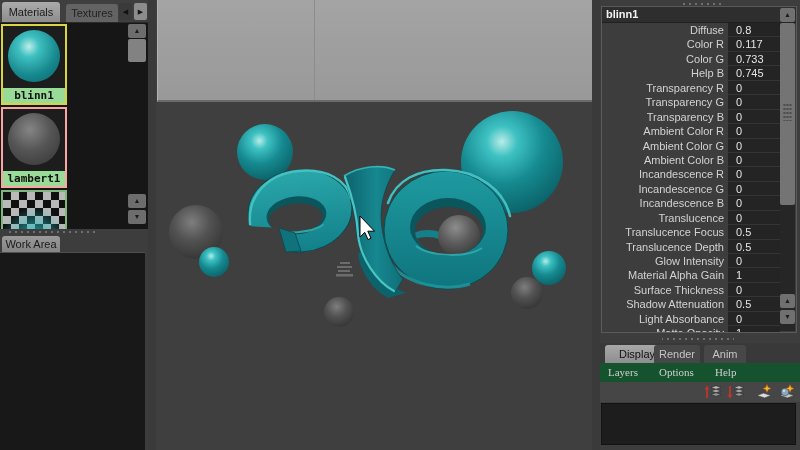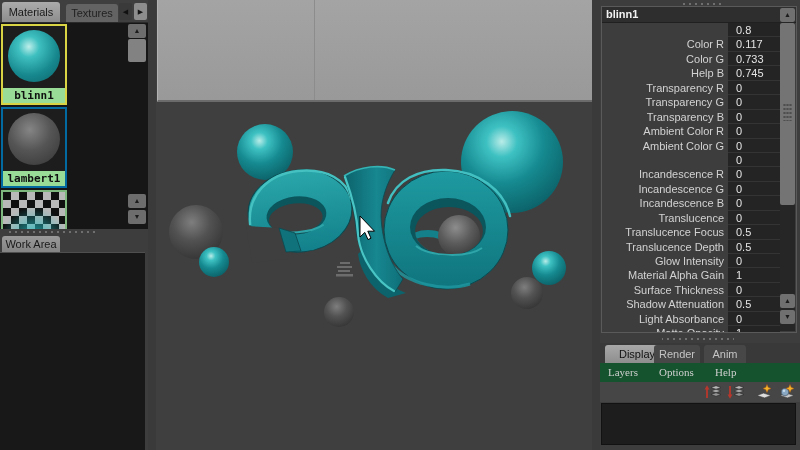--- a/index.html
+++ b/index.html
@@ -22,21 +22,21 @@
   #tab-next{left:134px;background:#8d8d8d;}
   #materials-list{left:0;top:23px;width:148px;height:206px;background:#161616;overflow:hidden;}
   .swatch{position:absolute;left:1px;width:62px;box-sizing:content-box;}
   .swatch-img{width:62px;height:62px;background:#1d1d1d;position:relative;}
   .ball{position:absolute;left:5px;top:4px;width:52px;height:52px;border-radius:50%;}
   .teal-ball{background:radial-gradient(circle at 40% 32%, #bdeeea 0%, #3fc0c0 22%, #17898f 60%, #0c6168 100%);}
   .gray-ball{background:radial-gradient(circle at 42% 32%, #858585 0%, #555 45%, #343434 100%);}
   .swatch-label{height:15px;background:#98dc98;color:#101010;text-align:center;
                 font-family:"DejaVu Sans Mono",monospace;font-size:11px;font-weight:700;line-height:15px;}
   #swatch-blinn{top:1px;border:2px solid #d8d443;}
-  #swatch-lambert{top:84px;border:2px solid #0369a1;}
+  #swatch-lambert{top:84px;border:2px solid #fca5a5;}
   #swatch-checker{top:167px;border:2px solid #7fb87f;}
   .checker-img{width:62px;height:62px;position:relative;
       background:conic-gradient(#b9b9b9 25%,#101010 0 50%,#b9b9b9 0 75%,#101010 0);
       background-size:16px 16px;}
   .checker-glow{position:absolute;inset:0;
       background:radial-gradient(circle at 50% 78%, rgba(34,190,196,.95) 0%, rgba(34,190,196,.45) 30%, transparent 58%);}
   .sb-btn{position:absolute;width:18px;height:14px;background:#6d6d6d;border-radius:2px;
           font-size:7px;color:#1c1c1c;text-align:center;line-height:14px;}
   #lp-scroll-up{left:128px;top:1px;}
   #lp-scroll-thumb{position:absolute;left:128px;top:16px;width:18px;height:23px;background:#828282;border-radius:2px;}
@@ -233,20 +233,21 @@
   </div>
 
   <div id="right-panel" class="abs">
     <div id="rp-top-grip" class="abs grip-h"></div>
 
     <div id="attr-frame" class="abs">
       <div id="attr-header">blinn1</div>
       <div id="attr-rows">
 
           <div class="attr-row">
+            <span class="attr-label">Diffuse</span>
             <span class="attr-value">0.8</span>
           </div>
 
           <div class="attr-row">
             <span class="attr-label">Color R</span>
             <span class="attr-value">0.117</span>
           </div>
 
           <div class="attr-row">
             <span class="attr-label">Color G</span>
@@ -277,20 +278,21 @@
             <span class="attr-label">Ambient Color R</span>
             <span class="attr-value">0</span>
           </div>
 
           <div class="attr-row">
             <span class="attr-label">Ambient Color G</span>
             <span class="attr-value">0</span>
           </div>
 
           <div class="attr-row">
+            <span class="attr-label">Ambient Color B</span>
             <span class="attr-value">0</span>
           </div>
 
           <div class="attr-row">
             <span class="attr-label">Incandescence R</span>
             <span class="attr-value">0</span>
           </div>
 
           <div class="attr-row">
             <span class="attr-label">Incandescence G</span>

